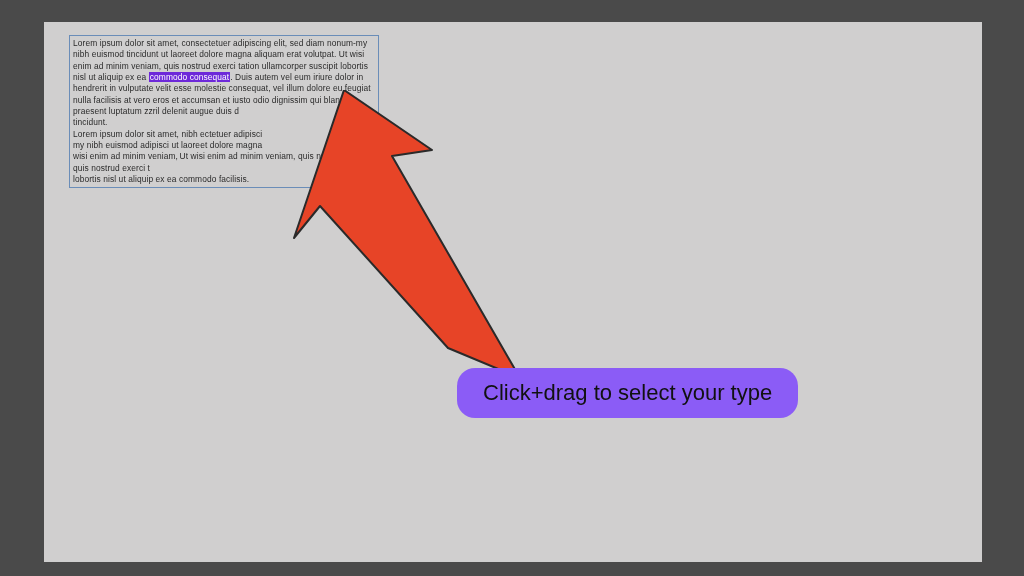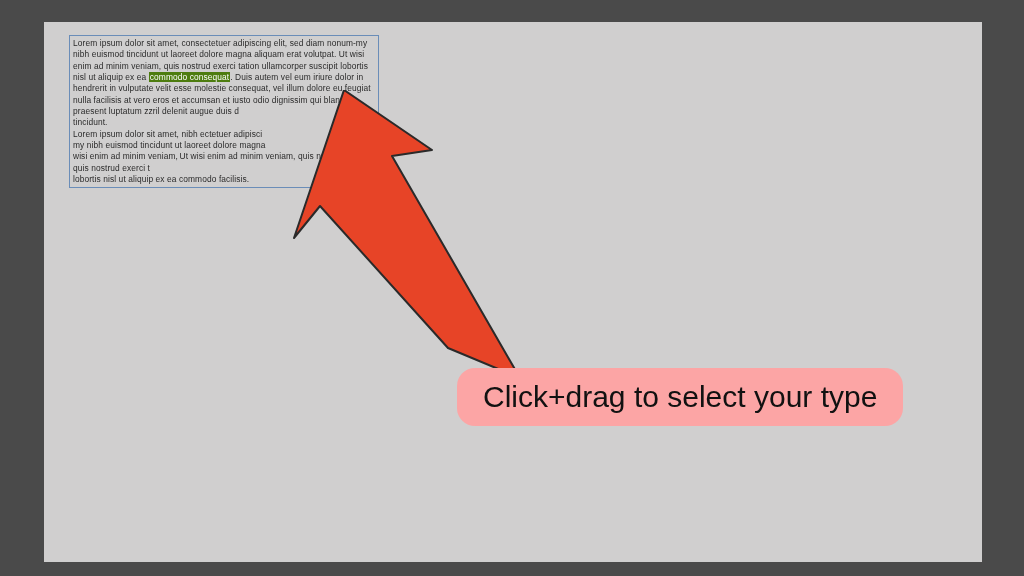--- a/index.html
+++ b/index.html
@@ -24,58 +24,58 @@
       top: 13px;
       width: 310px;
       border: 1px solid #6a8db8;
       padding: 2px 3px;
       font-size: 8.4px;
       line-height: 1.35;
       color: #2a2a2a;
       letter-spacing: 0.1px;
     }
     .text-frame .highlight {
-      background: #4d7c0f;
+      background: #6d28d9;
       color: #ffffff;
       padding: 0 1px;
     }
     .arrow-container {
       position: absolute;
       left: 236px;
       top: 68px;
       width: 260px;
       height: 292px;
       pointer-events: none;
     }
     .callout {
       position: absolute;
       left: 413px;
       top: 346px;
-      background: #fca5a5;
+      background: #8b5cf6;
       border-radius: 18px;
       padding: 12px 26px;
-      font-size: 30px;
+      font-size: 22px;
       color: #111;
       font-family: Arial, sans-serif;
       white-space: nowrap;
     }
   </style>
 </head>
 <body>
 
 <div class="canvas">
 
   <div class="text-frame">
     <span>Lorem ipsum dolor sit amet, consectetuer adipiscing elit, sed diam nonum-my nibh euismod tincidunt ut laoreet dolore magna aliquam erat volutpat. Ut wisi enim ad minim veniam, quis nostrud exerci tation ullamcorper suscipit lobortis nisl ut aliquip ex ea </span><span class="highlight">commodo consequat</span><span>. Duis autem vel eum iriure dolor in hendrerit in vulputate velit esse molestie consequat, vel illum dolore eu feugiat nulla facilisis at vero eros et accumsan et iusto odio dignissim qui blandit praesent luptatum zzril delenit augue duis d</span><span style="visibility:hidden"> feugait nulla facilisi.</span>
     <br>
     <span>tincidunt.</span>
     <br>
     <span>Lorem ipsum dolor sit amet, nibh ectetuer adipisci</span>
     <br>
-    <span>my nibh euismod tincidunt ut laoreet dolore magna</span><span style="float:right"> Ut wisi enim ad minim veniam, quis nostrud exerci t</span>
+    <span>my nibh euismod adipisci ut laoreet dolore magna</span><span style="float:right"> Ut wisi enim ad minim veniam, quis nostrud exerci t</span>
     <br>
     <span>wisi enim ad minim veniam, quis nostrud exerci t</span>
     <br>
     <span>lobortis nisl ut aliquip ex ea commodo facilisis.</span>
   </div>
 
   <div class="arrow-container">
     <svg width="260" height="292" viewBox="0 0 260 292">
       <polygon points="64,0 152,60 112,66 240,288 168,258 40,116 14,148" fill="#e74427" stroke="#2a2a2a" stroke-width="2" stroke-linejoin="round"></polygon>
     </svg>

